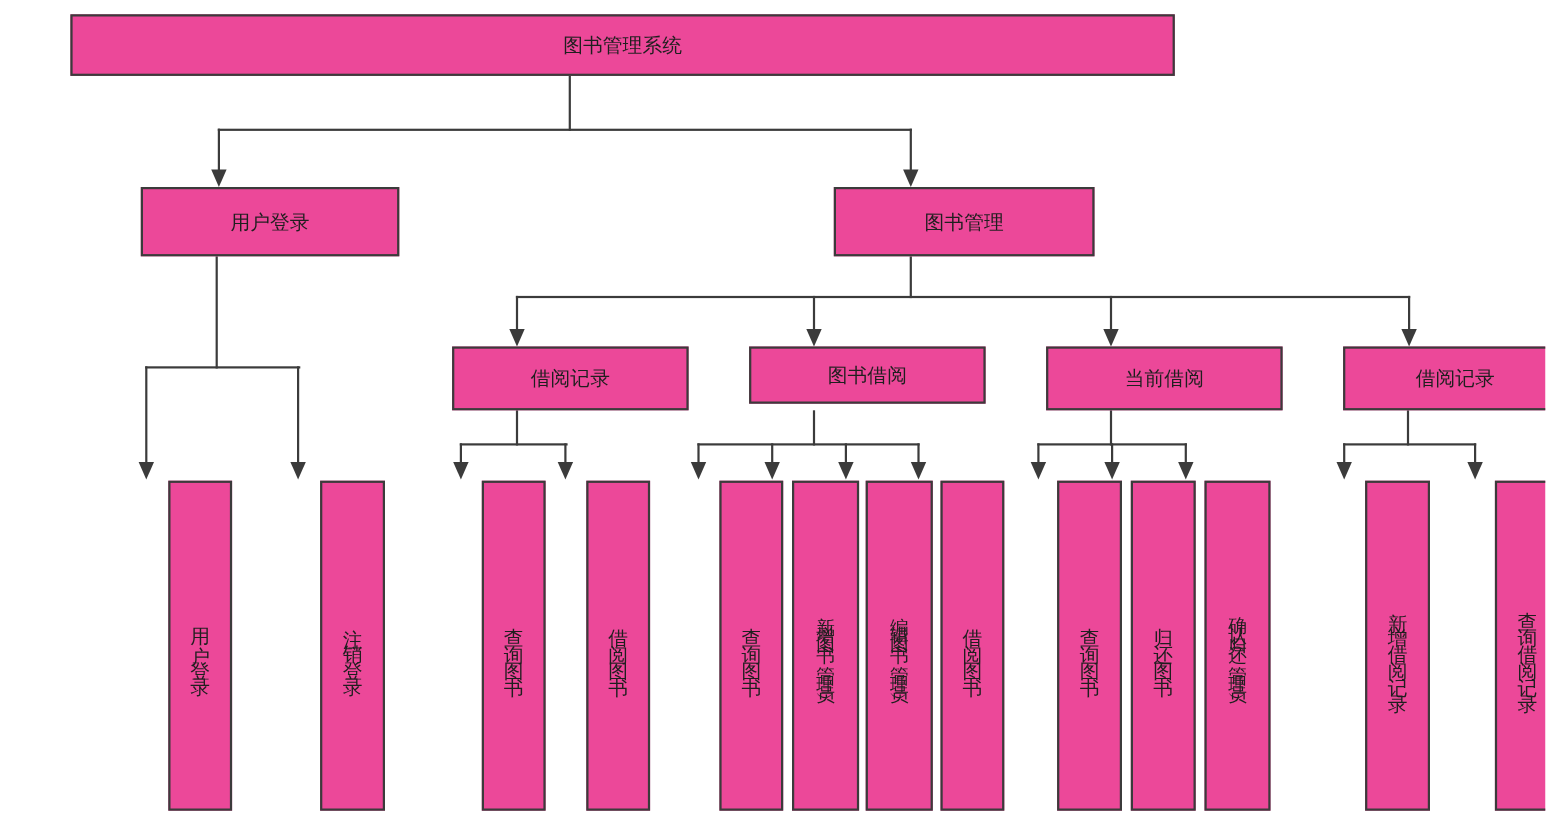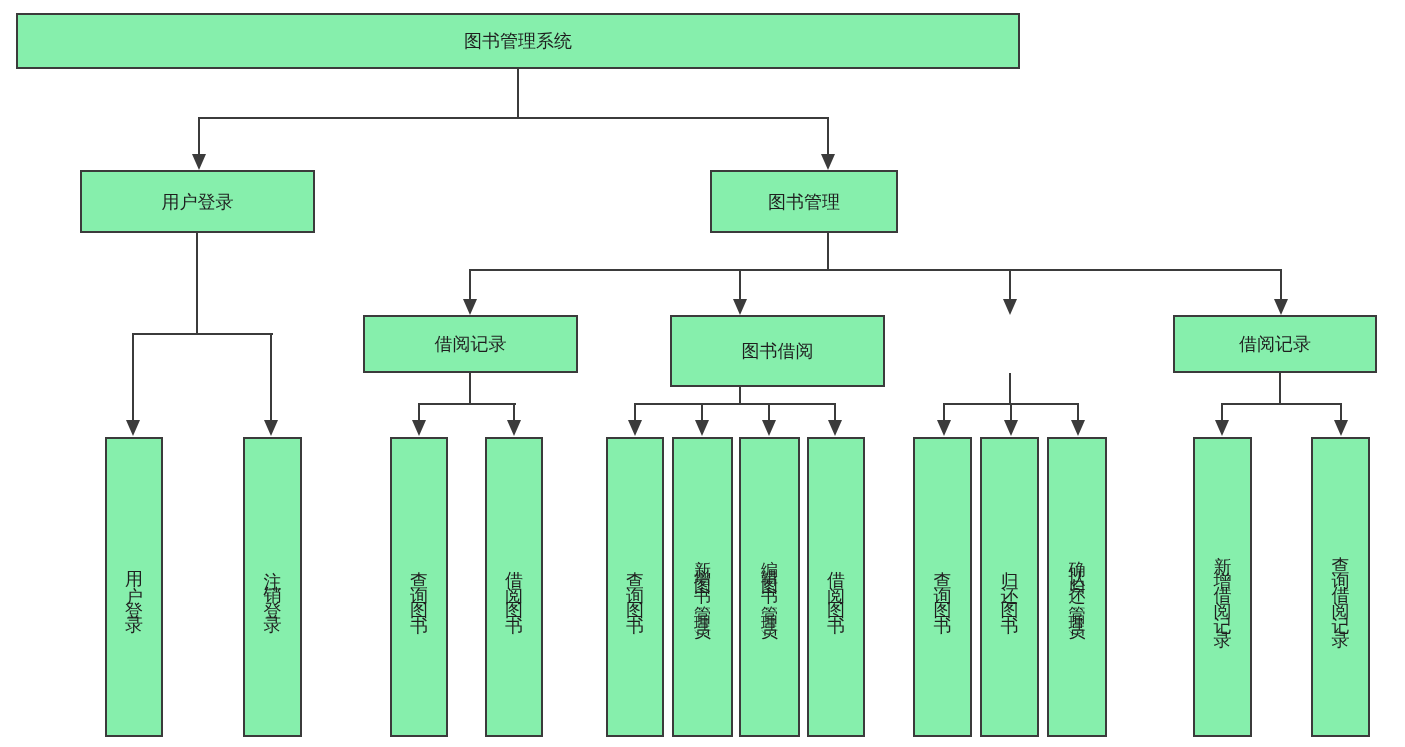--- a/index.html
+++ b/index.html
@@ -9,28 +9,29 @@
   html,body{margin:0;padding:0;background:#ffffff;}
   .canvas{
     position:relative;
     width:1405px;height:747px;
     background:#ffffff;
     font-family:"Liberation Sans","DejaVu Sans",sans-serif;
     overflow:hidden;
   }
   .node{
     position:absolute;
-    background:#86efac;
+    background:#ec4899;
     border:2px solid var(--line);
     box-sizing:border-box;
     display:flex;
     align-items:center;
     justify-content:center;
     color:var(--text);
     font-size:18px;
+    margin-left:48px;
   }
   .vert span{
     writing-mode:vertical-rl;
     text-orientation:mixed;
     letter-spacing:15px;
     line-height:1;
   }
   .vert.long span{
     letter-spacing:9px;
     font-size:17px;
@@ -119,32 +120,35 @@
   <div class="arrow" style="left:1334px;top:420px;"></div>
 
   <div class="node" style="left:16px;top:13px;width:1004px;height:56px;">
     <span>图书管理系统</span>
   </div>
 
   <div class="node" style="left:80px;top:170px;width:235px;height:63px;">
     <span>用户登录</span>
   </div>
 
-  <div class="node" style="left:710px;top:170px;width:188px;height:63px;">
+  <div class="node" style="left:710px;top:170px;width:237px;height:63px;">
     <span>图书管理</span>
   </div>
 
   <div class="node" style="left:363px;top:315px;width:215px;height:58px;">
     <span>借阅记录</span>
   </div>
 
-  <div class="node" style="left:670px;top:315px;width:215px;height:72px;">
+  <div class="node" style="left:633px;top:315px;width:215px;height:52px;">
     <span>图书借阅</span>
   </div>
 
+  <div class="node" style="left:903px;top:315px;width:215px;height:58px;">
+    <span>当前借阅</span>
+  </div>
 
   <div class="node" style="left:1173px;top:315px;width:204px;height:58px;">
     <span>借阅记录</span>
   </div>
 
   <div class="node vert" style="left:105px;top:437px;width:58px;height:300px;">
     <span>用户登录</span>
   </div>
   <div class="node vert" style="left:243px;top:437px;width:59px;height:300px;">
     <span>注销登录</span>

